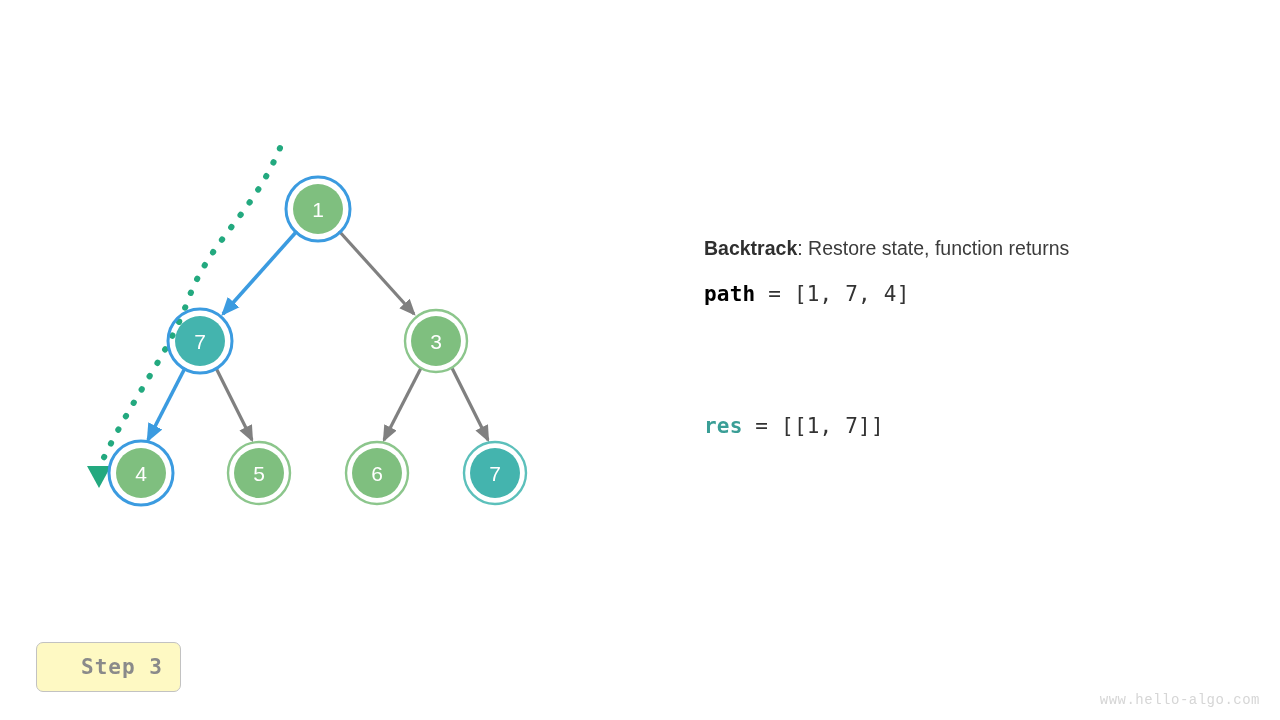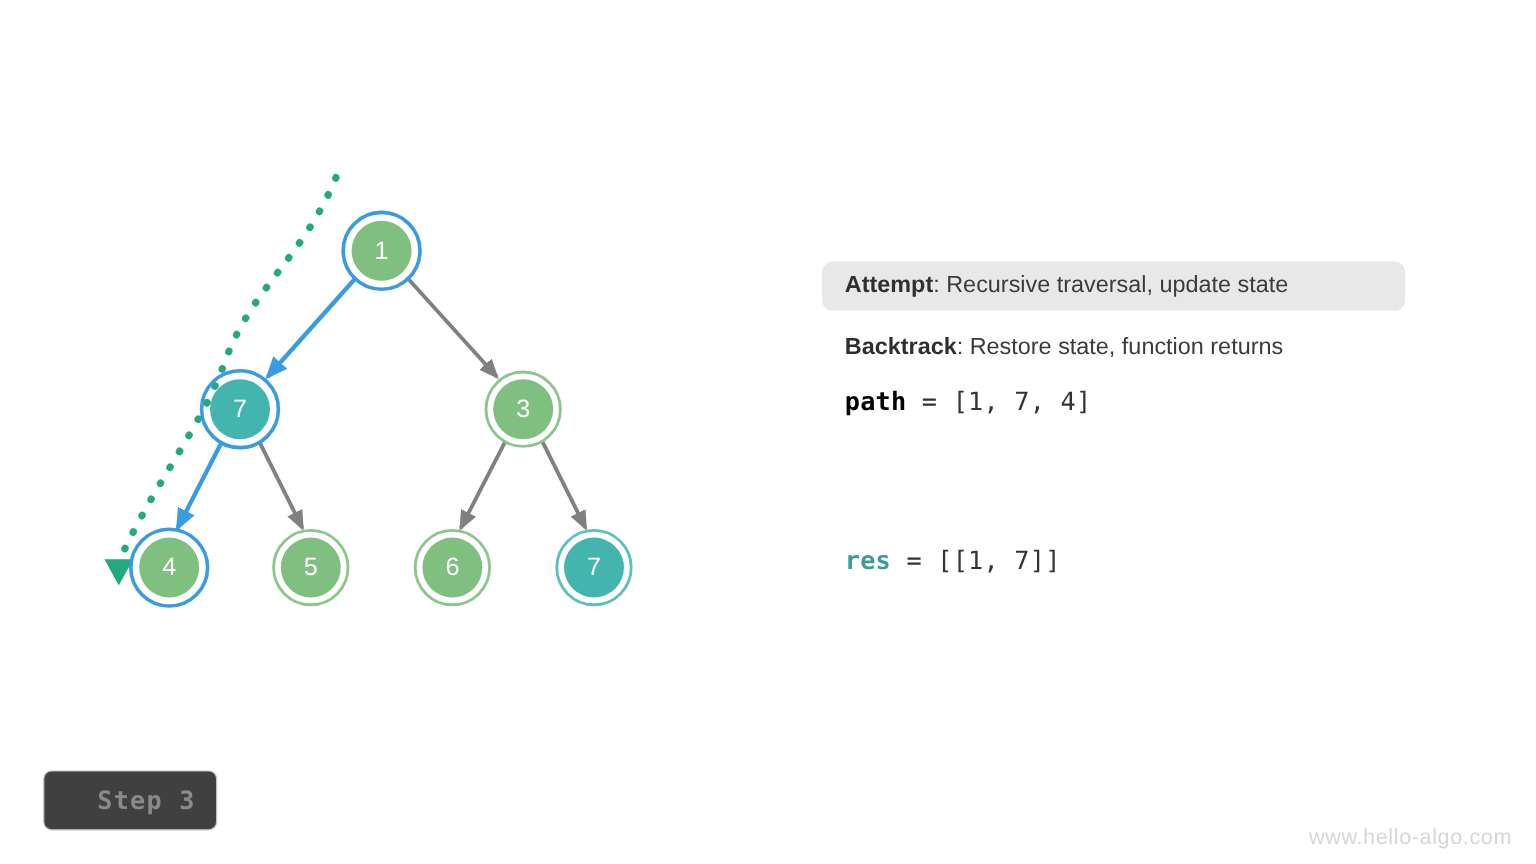--- a/index.html
+++ b/index.html
@@ -72,41 +72,41 @@
   .var-res  { color: #3a9e96; font-weight: bold; }
 
   
   .step-badge {
     position: absolute;
     left: 36px;
     top: 642px;
     width: 145px;
     height: 50px;
     box-sizing: border-box;
-    background: #404040;
+    background: #fef9c3;
     border: 1px solid #c2c2c2;
     border-radius: 7px;
     display: flex;
     align-items: center;
     justify-content: center;
     font-family: "DejaVu Sans Mono", monospace;
     font-size: 21px;
     font-weight: bold;
     color: #8a8a8a;
     letter-spacing: 1px;
     padding-left: 27px;
   }
 
   
   .watermark {
     position: absolute;
     right: 20px;
     bottom: 12px;
-    font-family: Liberation Sans, sans-serif;
-    font-size: 18px;
+    font-family: Liberation Mono, monospace;
+    font-size: 14px;
     color: #d6d6d6;
     letter-spacing: 0.5px;
   }
 
   .node-label {
     font-family: "Liberation Sans", sans-serif;
     font-size: 21px;
     fill: #ffffff;
   }
 </style>
@@ -179,23 +179,20 @@
       <circle cx="495" cy="473" r="31" fill="none" stroke="#5cc0bb" stroke-width="2.4"></circle>
       <circle cx="495" cy="473" r="25" fill="#44b4ae"></circle>
       <text class="node-label" x="495" y="473" text-anchor="middle" dominant-baseline="central">7</text>
     </g>
 
   </g>
 </svg>
 
 <div class="panel">
 
-  <div class="attempt-row">
-    <span class="sent"><b>Attempt</b><span>: </span><span>Recursive traversal, update state</span></span>
-  </div>
 
   <div class="backtrack-row">
     <span class="sent"><b>Backtrack</b><span>: </span><span>Restore state, function returns</span></span>
   </div>
 
   <div class="code-line path-line"><span class="var-path">path</span><span> = [1, 7, 4]</span></div>
 
   <div class="code-line res-line"><span class="var-res">res</span><span> = [[1, 7]]</span></div>
 
 </div>

